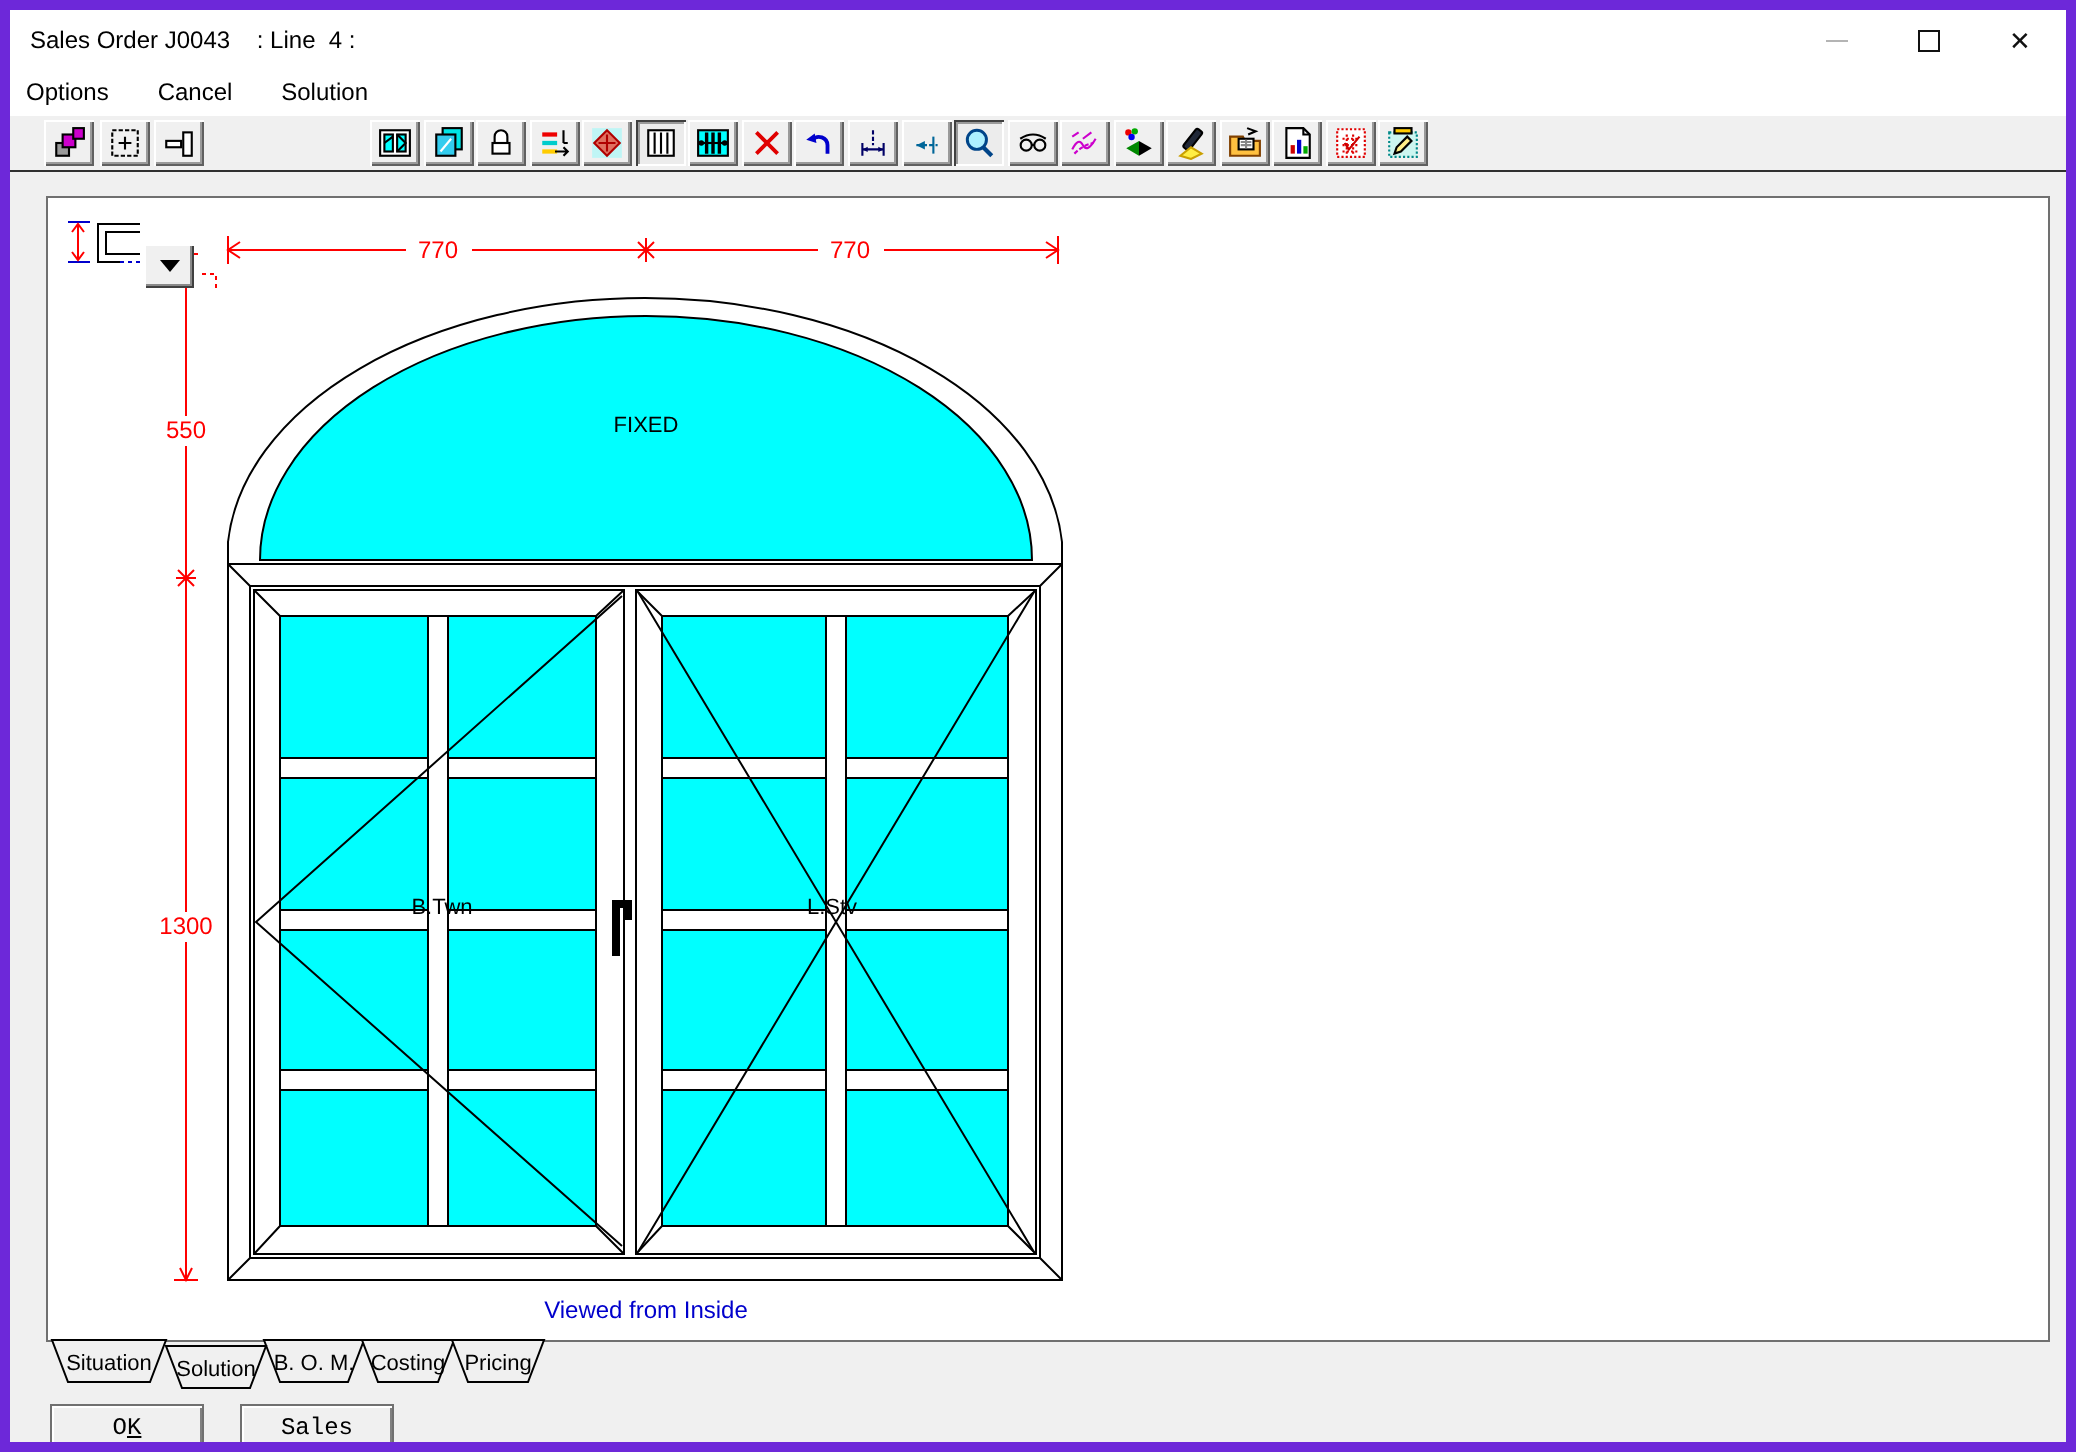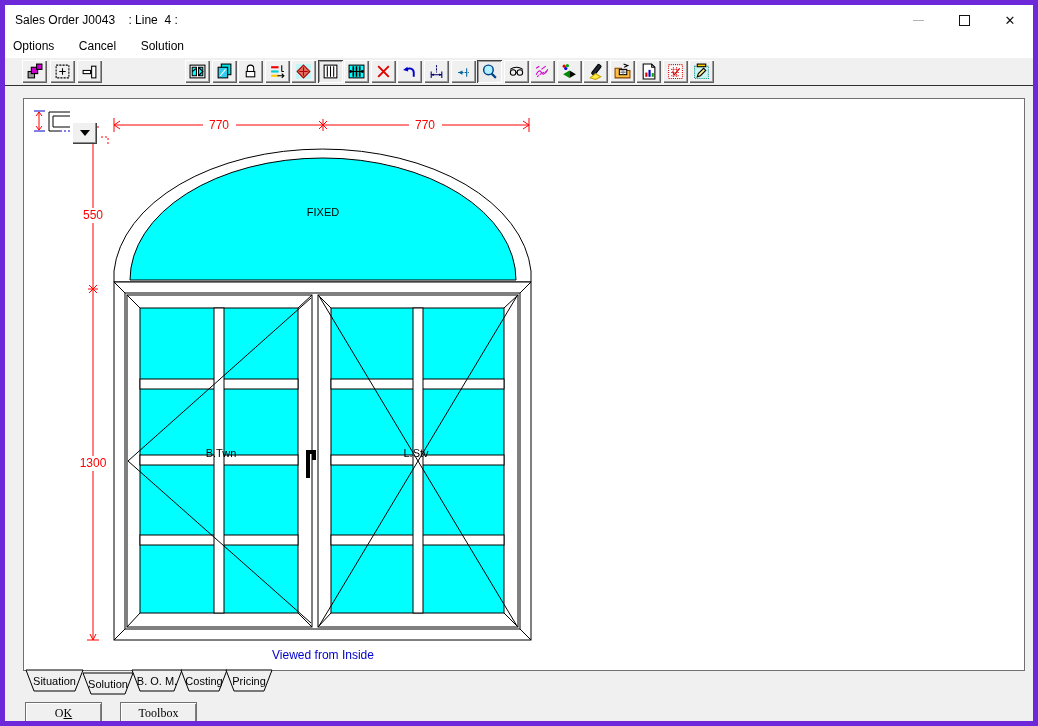--- a/index.html
+++ b/index.html
@@ -39,21 +39,21 @@
             box-shadow:inset 1px 1px 0 #ffffff, inset -1px -1px 0 #404040, inset -2px -2px 0 #8a8a8a;
             display:flex;align-items:center;justify-content:center;}
   .tri{width:0;height:0;border-left:5px solid transparent;border-right:5px solid transparent;
        border-top:6px solid #000;}
   
   .tabstrip{position:absolute;left:0;top:663px;width:1038px;height:28px;}
   .tabtext{font-size:11px;fill:#000;font-family:"Liberation Sans",sans-serif;}
   
   .btn95{position:absolute;top:697px;width:77px;height:23px;background:#f0f0f0;
          border:1px solid #707070;box-shadow:inset 1px 1px 0 #ffffff, inset -1px -1px 0 #808080;
-         font-family:Liberation Serif, serif;font-size:12px;color:#000;padding:0;}
+         font-family:Liberation Mono, monospace;font-size:12px;color:#000;padding:0;}
   .btn-ok{left:20px;}
   .btn-cancel{left:115px;}
   .u{text-decoration:underline;}
 </style>
 </head>
 <body>
 
 <div class="win">
 
   <div class="titlebar">
@@ -344,15 +344,15 @@
         <path d="M221 2 L267 2 L259 23 L229 23 Z" fill="#f0f0f0" stroke="#000"></path>
         <text x="244" y="17" text-anchor="middle" class="tabtext">Pricing</text>
       </g>
       <g>
         <path d="M78 5 L128 5 L120 26 L86 26 Z" fill="#f0f0f0" stroke="#000"></path>
         <text x="103" y="20" text-anchor="middle" class="tabtext">Solution</text>
       </g>
     </svg>
 
   <button class="btn95 btn-ok"><span>O</span><span class="u">K</span></button>
-  <button class="btn95 btn-cancel">Toolbox</button>
+  <button class="btn95 btn-cancel">Sales</button>
 
 </div>
 
 </body></html>

